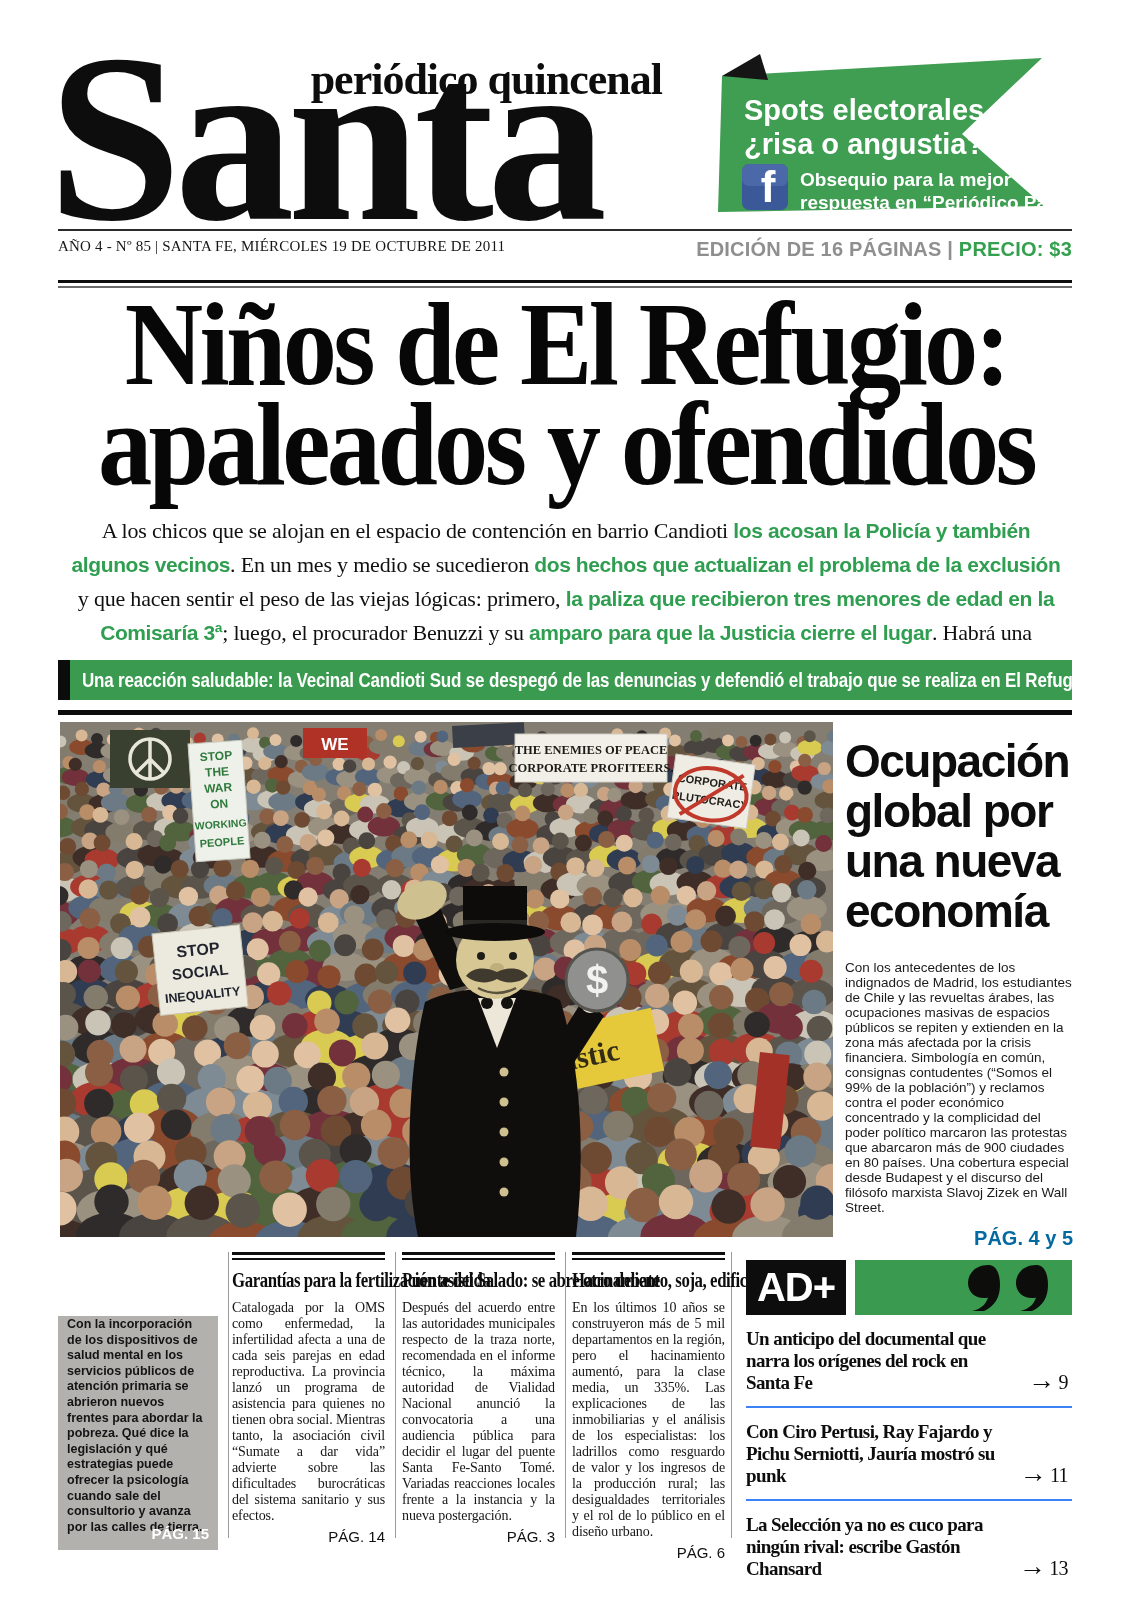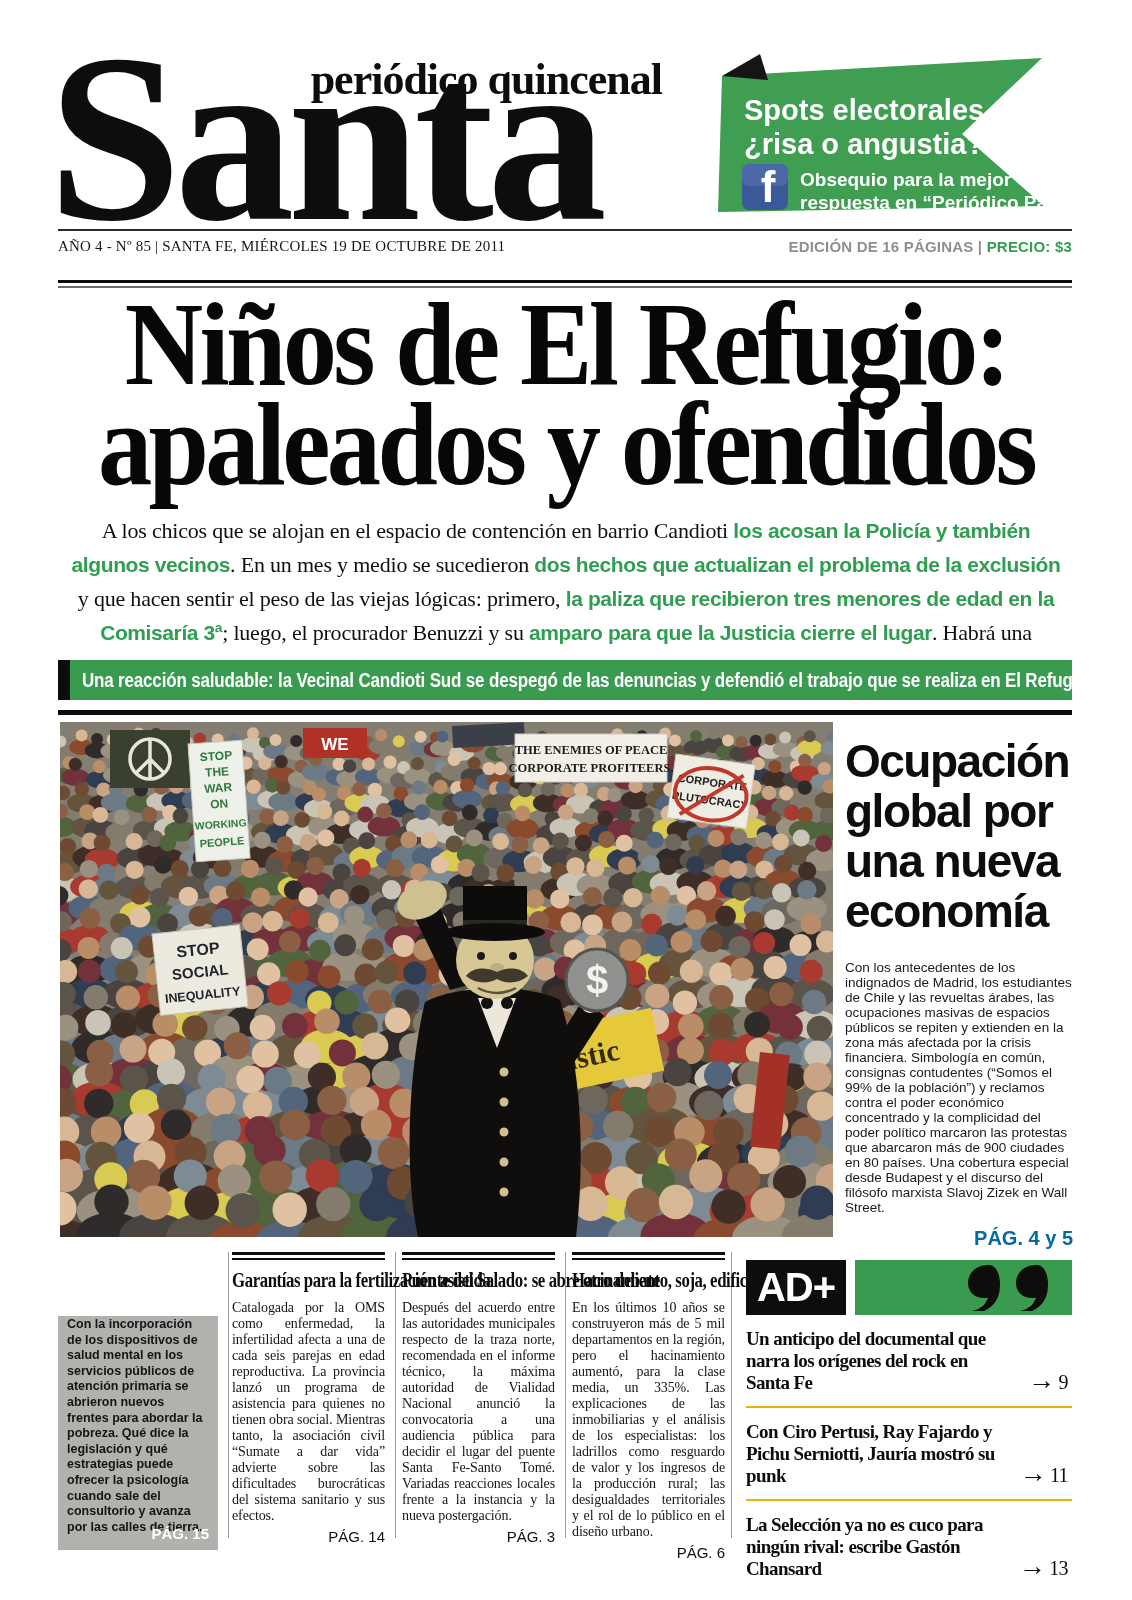--- a/index.html
+++ b/index.html
@@ -14,21 +14,21 @@
   #promo{position:absolute;left:706px;top:50px;}
   #promo text{font-family:"Liberation Sans",sans-serif;}
   .promo-big{font-weight:bold;font-size:29px;fill:#fff;}
   .promo-small{font-weight:bold;font-size:19px;fill:#fff;}
   .fb-f{font-weight:bold;font-size:44px;fill:#fff;font-family:"Liberation Serif",serif;}
 
   #daterule{position:absolute;left:58px;top:229px;width:1014px;height:2px;background:#2b2b2b;}
   #dateline{position:absolute;left:58px;top:238px;font:15px "Liberation Serif",serif;
             letter-spacing:.2px;color:#161616;}
   #edition{position:absolute;left:602px;top:238px;width:470px;text-align:right;
-           font-weight:bold;font-size:15px;letter-spacing:.2px;}
+           font-weight:bold;font-size:20px;letter-spacing:.2px;}
   .ed-gray{color:#8f8f8f;} .ed-green{color:#34a04e;}
 
   
   #headrule{position:absolute;left:58px;top:280px;width:1014px;height:3px;
             border-top:3px solid #0d0d0d;border-bottom:2px solid #6a6a6a;}
   .hl{position:absolute;left:0;width:1132px;text-align:center;color:#070707;
       font:bold 118px/118px "Liberation Serif",serif;letter-spacing:-4px;
       transform:scaleX(.92);transform-origin:50% 50%;white-space:nowrap;}
   #hl1{top:286px;} #hl2{top:386px;}
   #standfirst{position:absolute;left:70px;top:514px;width:992px;text-align:center;
@@ -76,21 +76,21 @@
   .brief .pageref{margin-top:4px;text-align:right;font-weight:normal;font-size:15px;
                   font-family:"Liberation Sans",sans-serif;}
   #brief1{left:232px;} #brief2{left:402px;} #brief3{left:572px;}
 
   #culture{position:absolute;left:746px;top:1260px;width:326px;}
   #adbar{display:flex;height:55px;}
   #adplus{width:100px;background:#0d0d0d;color:#fff;font:bold 40px/55px "Liberation Sans",sans-serif;
           text-align:center;letter-spacing:-1px;}
   #quotebox{flex:1;margin-left:9px;background:#3a9b50;position:relative;}
   #quotebox svg{position:absolute;right:12px;top:5px;}
-  .teaser{position:relative;border-bottom:2px solid #eab308;padding:13px 0 12px 0;
+  .teaser{position:relative;border-bottom:2px solid #3b82f6;padding:13px 0 12px 0;
           font:bold 19px/22px "Liberation Serif",serif;letter-spacing:-.6px;color:#0d0d0d;}
   .teaser:last-child{border-bottom:none;}
   .t-arrow{position:absolute;right:4px;bottom:12px;font-family:"Liberation Serif",serif;
            font-weight:normal;}
   .t-arrow .ar{font-size:27px;} .t-arrow .pg{font-size:20px;}
   .teaser .txt{display:block;padding-right:58px;}
 </style>
 </head>
 <body>
 

